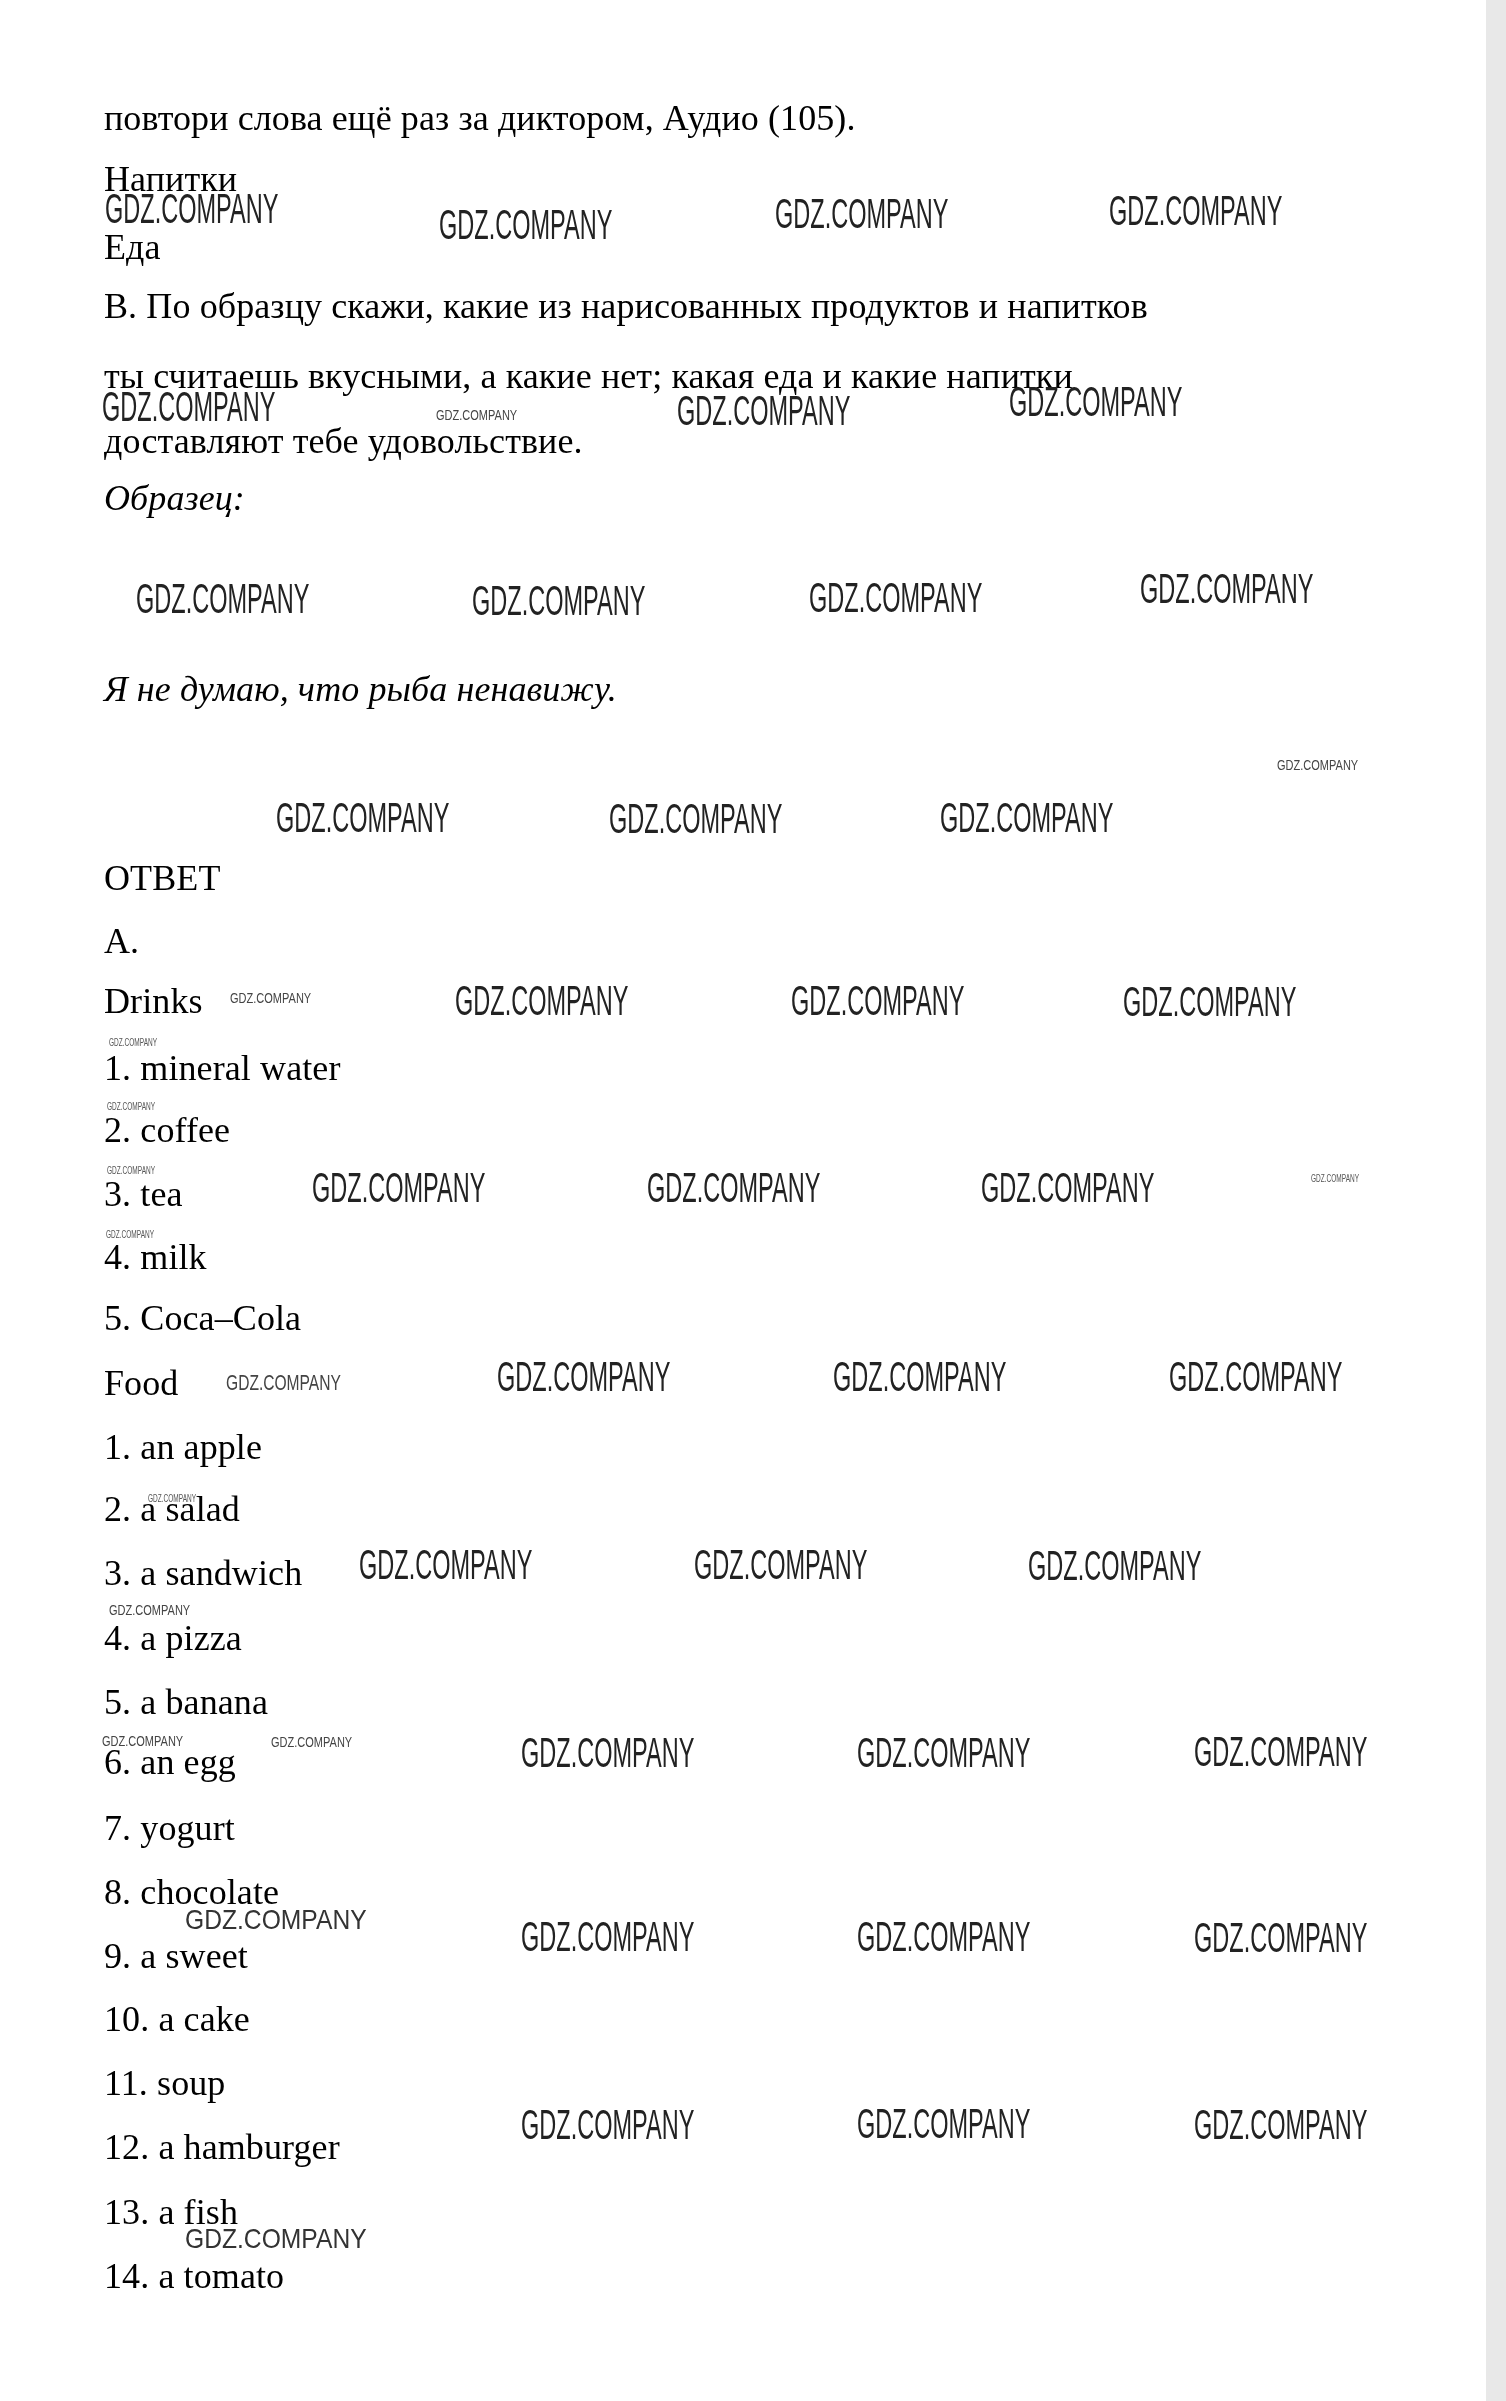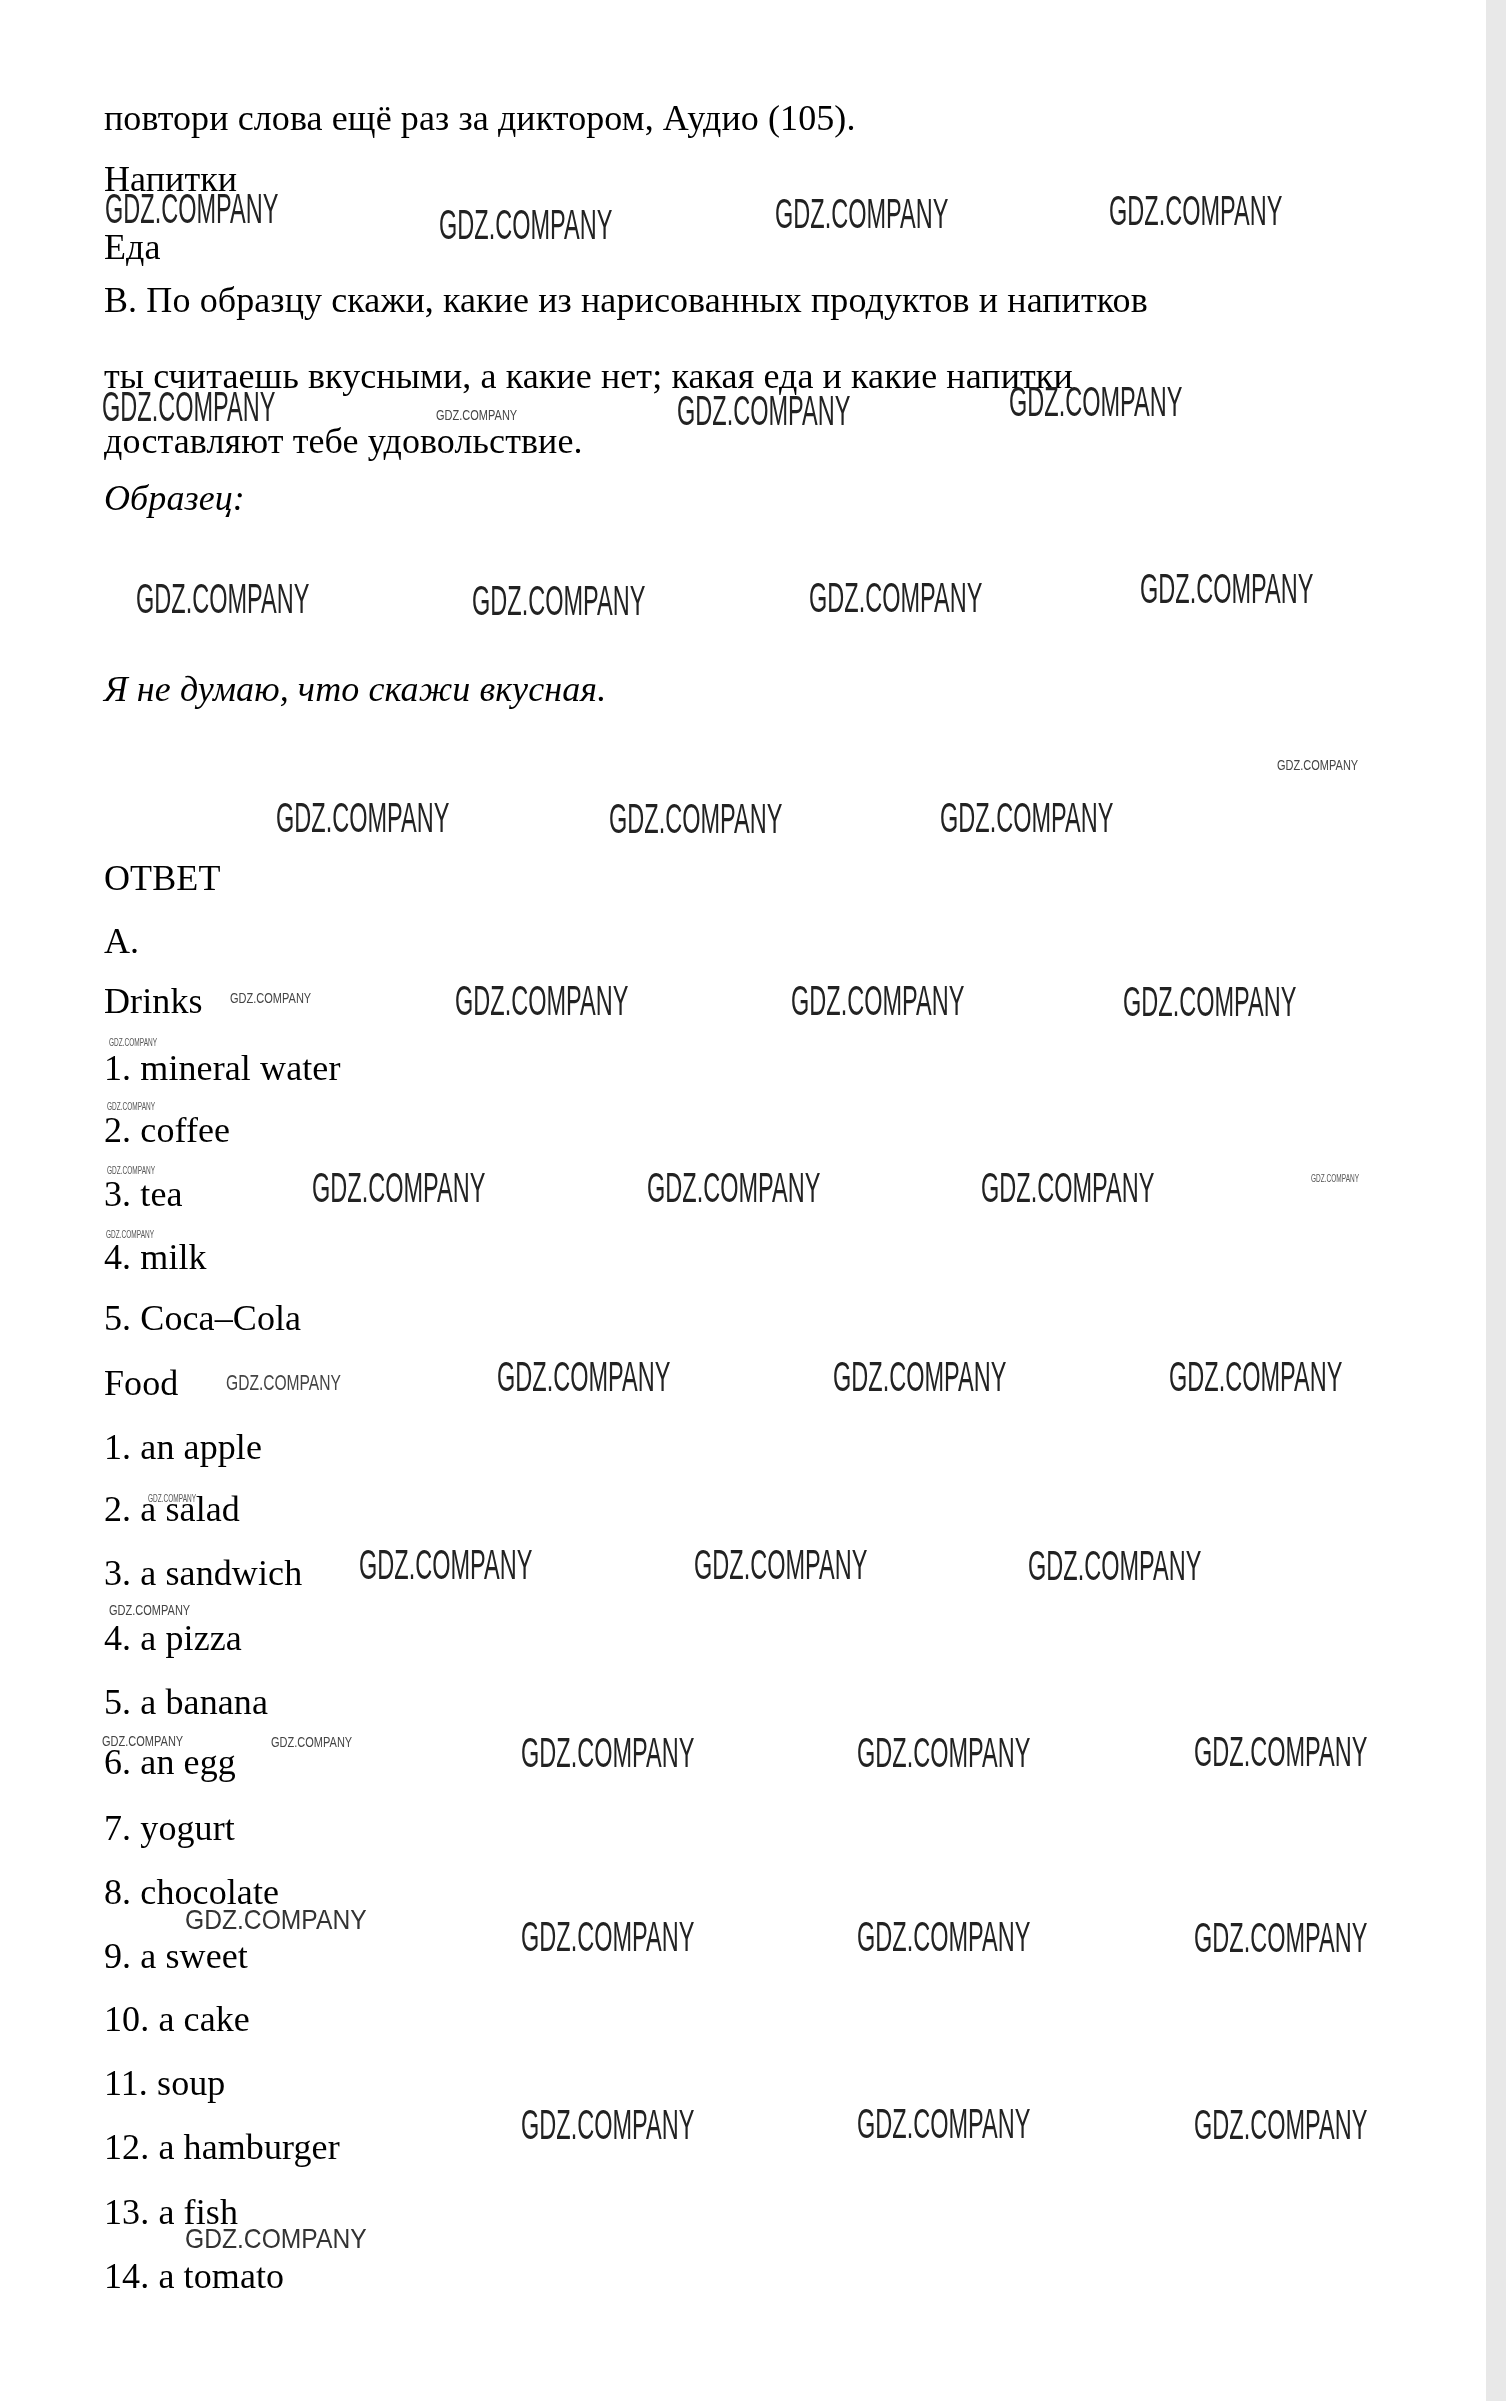--- a/index.html
+++ b/index.html
@@ -40,26 +40,26 @@
 </style>
 </head>
 <body>
 
 <div class="page">
 
   <div class="ln" style="top:98px">повтори слова ещё раз за диктором, Аудио (105).</div>
   <div class="ln b" style="top:159px">Напитки</div>
   <div class="ln b" style="top:227px">Еда</div>
 
-  <div class="ln" style="top:280px"><span class="b">В.</span> <span>По образцу скажи, какие из нарисованных продуктов и напитков</span></div>
+  <div class="ln" style="top:286px"><span class="b">В.</span> <span>По образцу скажи, какие из нарисованных продуктов и напитков</span></div>
   <div class="ln" style="top:356px">ты считаешь вкусными, а какие нет; какая еда и какие напитки</div>
   <div class="ln" style="top:421px">доставляют тебе удовольствие.</div>
 
   <div class="ln it" style="top:478px">Образец:</div>
-  <div class="ln it" style="top:669px">Я не думаю, что скажи вкусная.</div>
+  <div class="ln it" style="top:669px">Я не думаю, что рыба ненавижу.</div>
 
   <div class="ln b" style="top:858px">ОТВЕТ</div>
   <div class="ln b" style="top:921px">A.</div>
 
   <div class="ln b" style="top:981px">Drinks</div>
   <div class="ln" style="top:1048px">1. mineral water</div>
   <div class="ln" style="top:1110px">2. coffee</div>
   <div class="ln" style="top:1174px">3. tea</div>
   <div class="ln" style="top:1237px">4. milk</div>
   <div class="ln" style="top:1298px">5. Coca–Cola</div>

